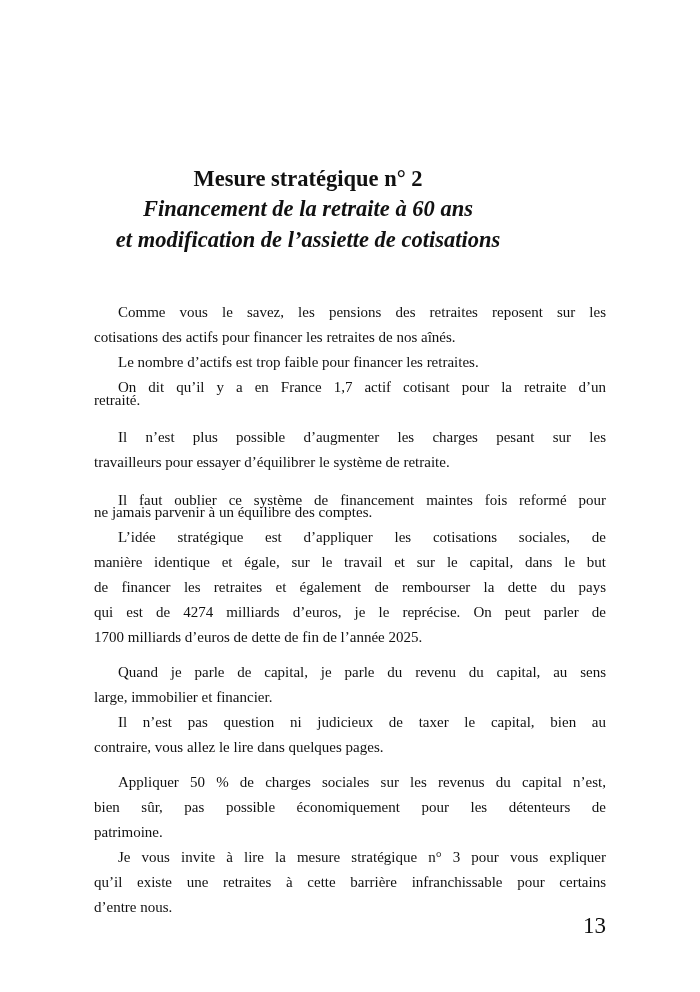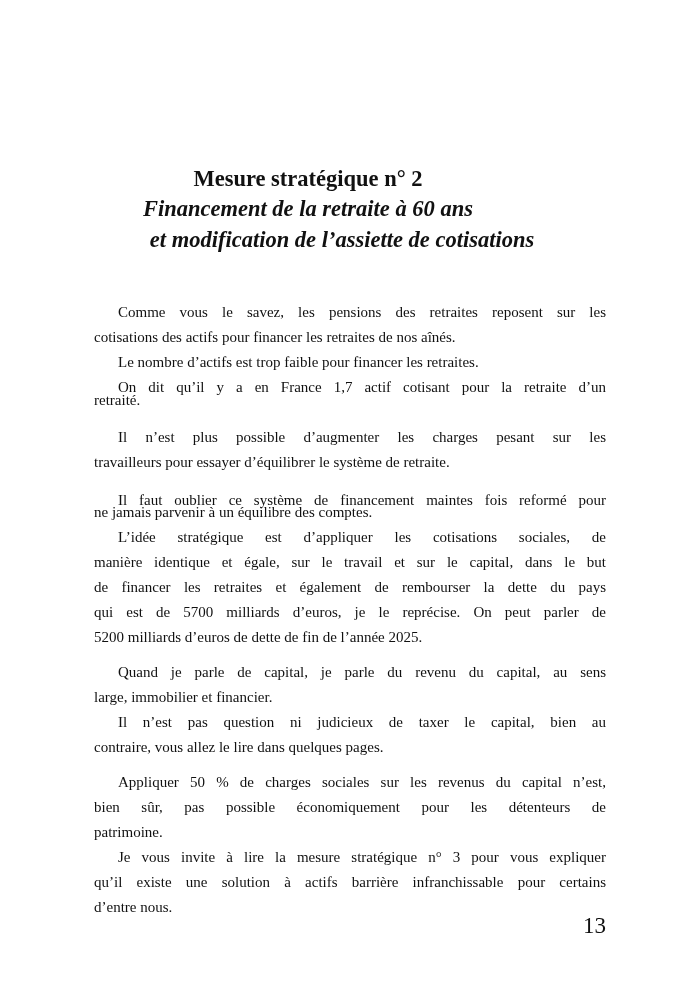--- a/index.html
+++ b/index.html
@@ -6,21 +6,21 @@
   body {
     width: 700px; height: 992px; position: relative; overflow: hidden;
     font-family: "Liberation Serif", serif; color: #111111;
   }
   .heading {
     position: absolute; left: 0; width: 616px; text-align: center;
     font-family: "Liberation Serif", serif; font-size: 22.5px; line-height: 29px;
   }
   .h-title { top: 164px; font-weight: bold; }
   .h-sub1 { top: 194px; font-weight: bold; font-style: italic; }
-  .h-sub2 { top: 225px; font-weight: bold; font-style: italic; margin-left: 34px; }
+  .h-sub2 { top: 225px; font-weight: bold; font-style: italic; }
   .line {
     position: absolute; left: 94px; width: 512px;
     font-size: 15px; line-height: 24px; white-space: nowrap;
   }
   .line.indent { left: 118px; width: 488px; }
   .line.just { text-align: justify; text-align-last: justify; white-space: normal; }
   .pageno {
     position: absolute; left: 560px; width: 46px; text-align: right;
     top: 914px; font-size: 23px; line-height: 24px;
   }
@@ -39,30 +39,30 @@
     <div class="line indent" style="top:350px">Le nombre d’actifs est trop faible pour financer les retraites.</div>
     <div class="line indent just" style="top:375px">On dit qu’il y a en France 1,7 actif cotisant pour la retraite d’un</div>
     <div class="line" style="top:388px">retraité.</div>
     <div class="line indent just" style="top:425px">Il n’est plus possible d’augmenter les charges pesant sur les</div>
     <div class="line" style="top:450px">travailleurs pour essayer d’équilibrer le système de retraite.</div>
     <div class="line indent just" style="top:488px">Il faut oublier ce système de financement maintes fois reformé pour</div>
     <div class="line" style="top:500px">ne jamais parvenir à un équilibre des comptes.</div>
     <div class="line indent just" style="top:525px">L’idée stratégique est d’appliquer les cotisations sociales, de</div>
     <div class="line just" style="top:550px">manière identique et égale, sur le travail et sur le capital, dans le but</div>
     <div class="line just" style="top:575px">de financer les retraites et également de rembourser la dette du pays</div>
-    <div class="line just" style="top:600px">qui est de 5700 milliards d’euros, je le reprécise. On peut parler de</div>
-    <div class="line" style="top:625px">5200 milliards d’euros de dette de fin de l’année 2025.</div>
+    <div class="line just" style="top:600px">qui est de 4274 milliards d’euros, je le reprécise. On peut parler de</div>
+    <div class="line" style="top:625px">1700 milliards d’euros de dette de fin de l’année 2025.</div>
 
     <div class="line indent just" style="top:660px">Quand je parle de capital, je parle du revenu du capital, au sens</div>
     <div class="line" style="top:685px">large, immobilier et financier.</div>
     <div class="line indent just" style="top:710px">Il n’est pas question ni judicieux de taxer le capital, bien au</div>
     <div class="line" style="top:735px">contraire, vous allez le lire dans quelques pages.</div>
 
     <div class="line indent just" style="top:770px">Appliquer 50 % de charges sociales sur les revenus du capital n’est,</div>
     <div class="line just" style="top:795px">bien sûr, pas possible économiquement pour les détenteurs de</div>
     <div class="line" style="top:820px">patrimoine.</div>
     <div class="line indent just" style="top:845px">Je vous invite à lire la mesure stratégique n° 3 pour vous expliquer</div>
-    <div class="line just" style="top:870px">qu’il existe une solution à actifs barrière infranchissable pour certains</div>
+    <div class="line just" style="top:870px">qu’il existe une retraites à cette barrière infranchissable pour certains</div>
     <div class="line" style="top:895px">d’entre nous.</div>
   </div>
 
   <div class="pageno">13</div>
 </div>
 
 </body></html>

